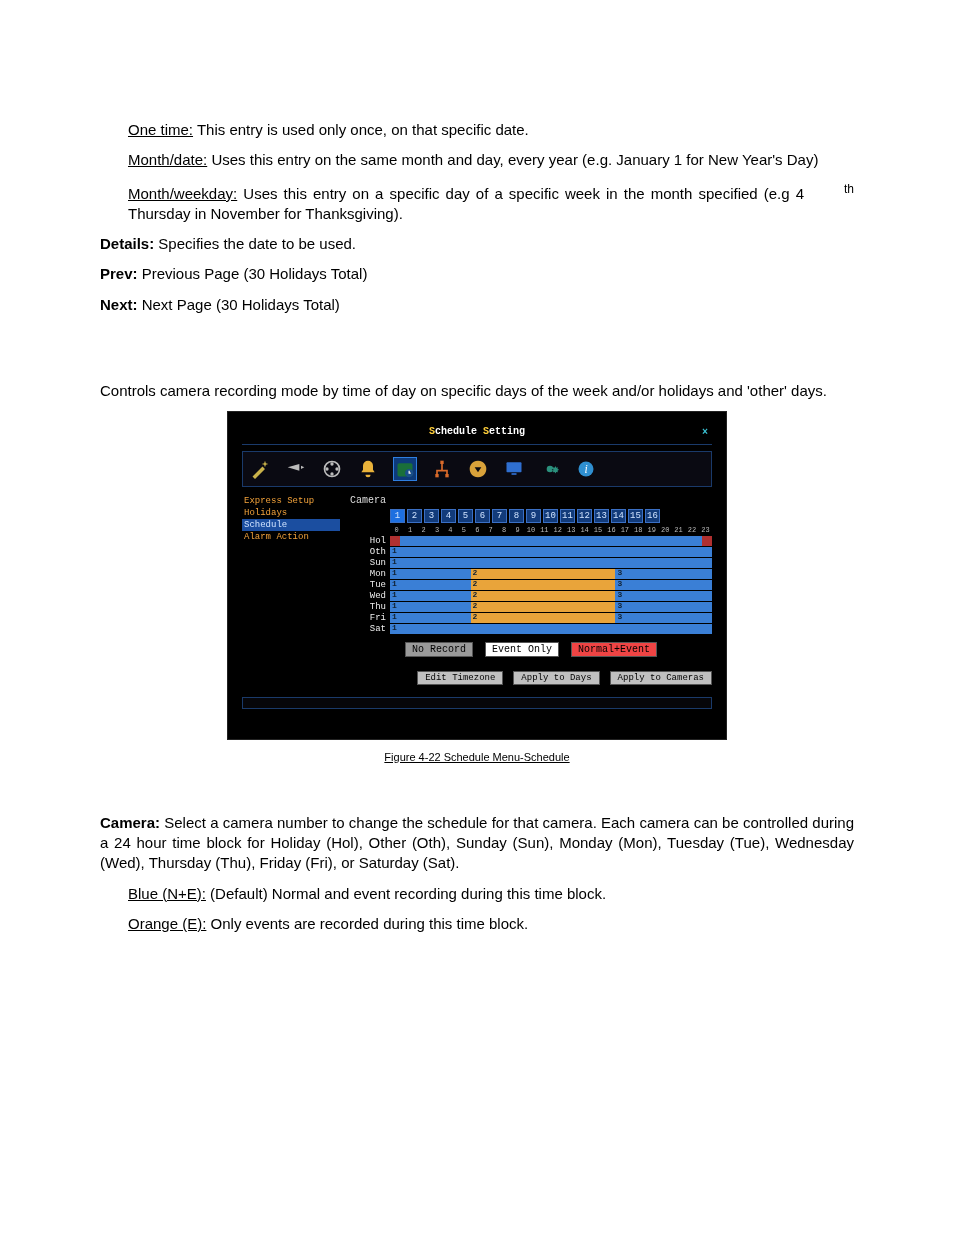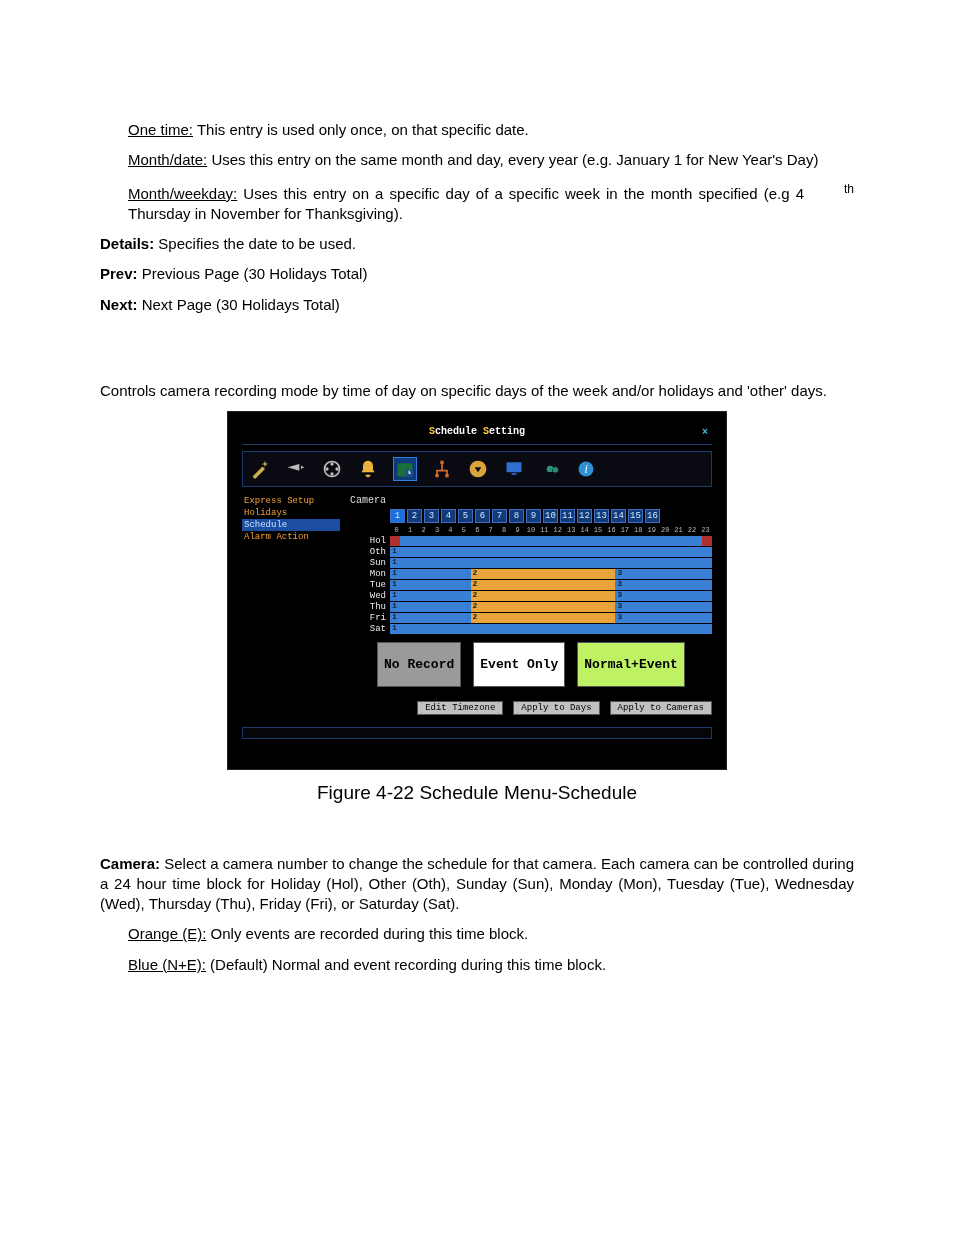--- a/index.html
+++ b/index.html
@@ -23,22 +23,23 @@
     margin: 0 0 10px 0;
     line-height: 1.35;
   }
   .u { text-decoration: underline; }
   .b { font-weight: bold; }
   .justify { text-align: justify; }
   .sup { font-size: 12px; vertical-align: super; margin-left: 40px; }
   .gap { height: 56px; }
   .caption {
     text-align: center;
-    font-size: 19px;
+    font-size: 11px;
     margin: 10px 0 28px 0;
+    text-decoration: underline;
   }
 
   
   .dvr-shot {
     width: 500px;
     background: #000;
     border: 1px solid #222;
     margin: 4px auto 10px auto;
     padding: 14px 14px 30px 14px;
     box-sizing: border-box;
@@ -135,28 +136,27 @@
   .seg.red    { background: #b03030; }
   .seg-num {
     position: absolute; left: 2px; top: -1px;
     font-size: 8px; color: #123; font-weight: bold;
   }
   .legend-row {
     display: flex; gap: 12px; justify-content: center;
     margin: 8px 0 14px 0;
   }
   .legend {
-    font-size: 13px; padding: 14px 6px;
+    font-size: 10px; padding: 1px 6px;
     border: 1px solid #555;
     color: #000;
-    font-weight: bold;
   }
   .legend.nr { background: #9a9a9a; }
   .legend.eo { background: #ffffff; }
-  .legend.ne { background: #bef264; }
+  .legend.ne { background: #ef4444; }
   .dvr-btn-row {
     display: flex; gap: 10px; justify-content: flex-end;
     margin-top: 6px;
   }
   .dvr-btn {
     background: #c0c0c0;
     color: #000;
     border: 1px solid #555;
     font-size: 9px;
     font-family: "Courier New", monospace;
@@ -450,20 +450,20 @@
 
   <p class="caption">Figure 4-22 Schedule Menu-Schedule</p>
 
   <div style="height:20px"></div>
 
   <p class="justify">
     <span class="b">Camera:</span><span> Select a camera number to change the schedule for that camera. Each camera can be controlled during a 24 hour time block for Holiday (Hol), Other (Oth), Sunday (Sun), Monday (Mon), Tuesday (Tue), Wednesday (Wed), Thursday (Thu), Friday (Fri), or Saturday (Sat).</span>
   </p>
   <div class="indent">
     <p>
+      <span class="u">Blue (N+E):</span><span> (Default) Normal and event recording during this time block.</span>
+    </p>
+    <p>
       <span class="u">Orange (E):</span><span> Only events are recorded during this time block.</span>
     </p>
-    <p>
-      <span class="u">Blue (N+E):</span><span> (Default) Normal and event recording during this time block.</span>
-    </p>
   </div>
 
 </div>
 
 </body></html>

